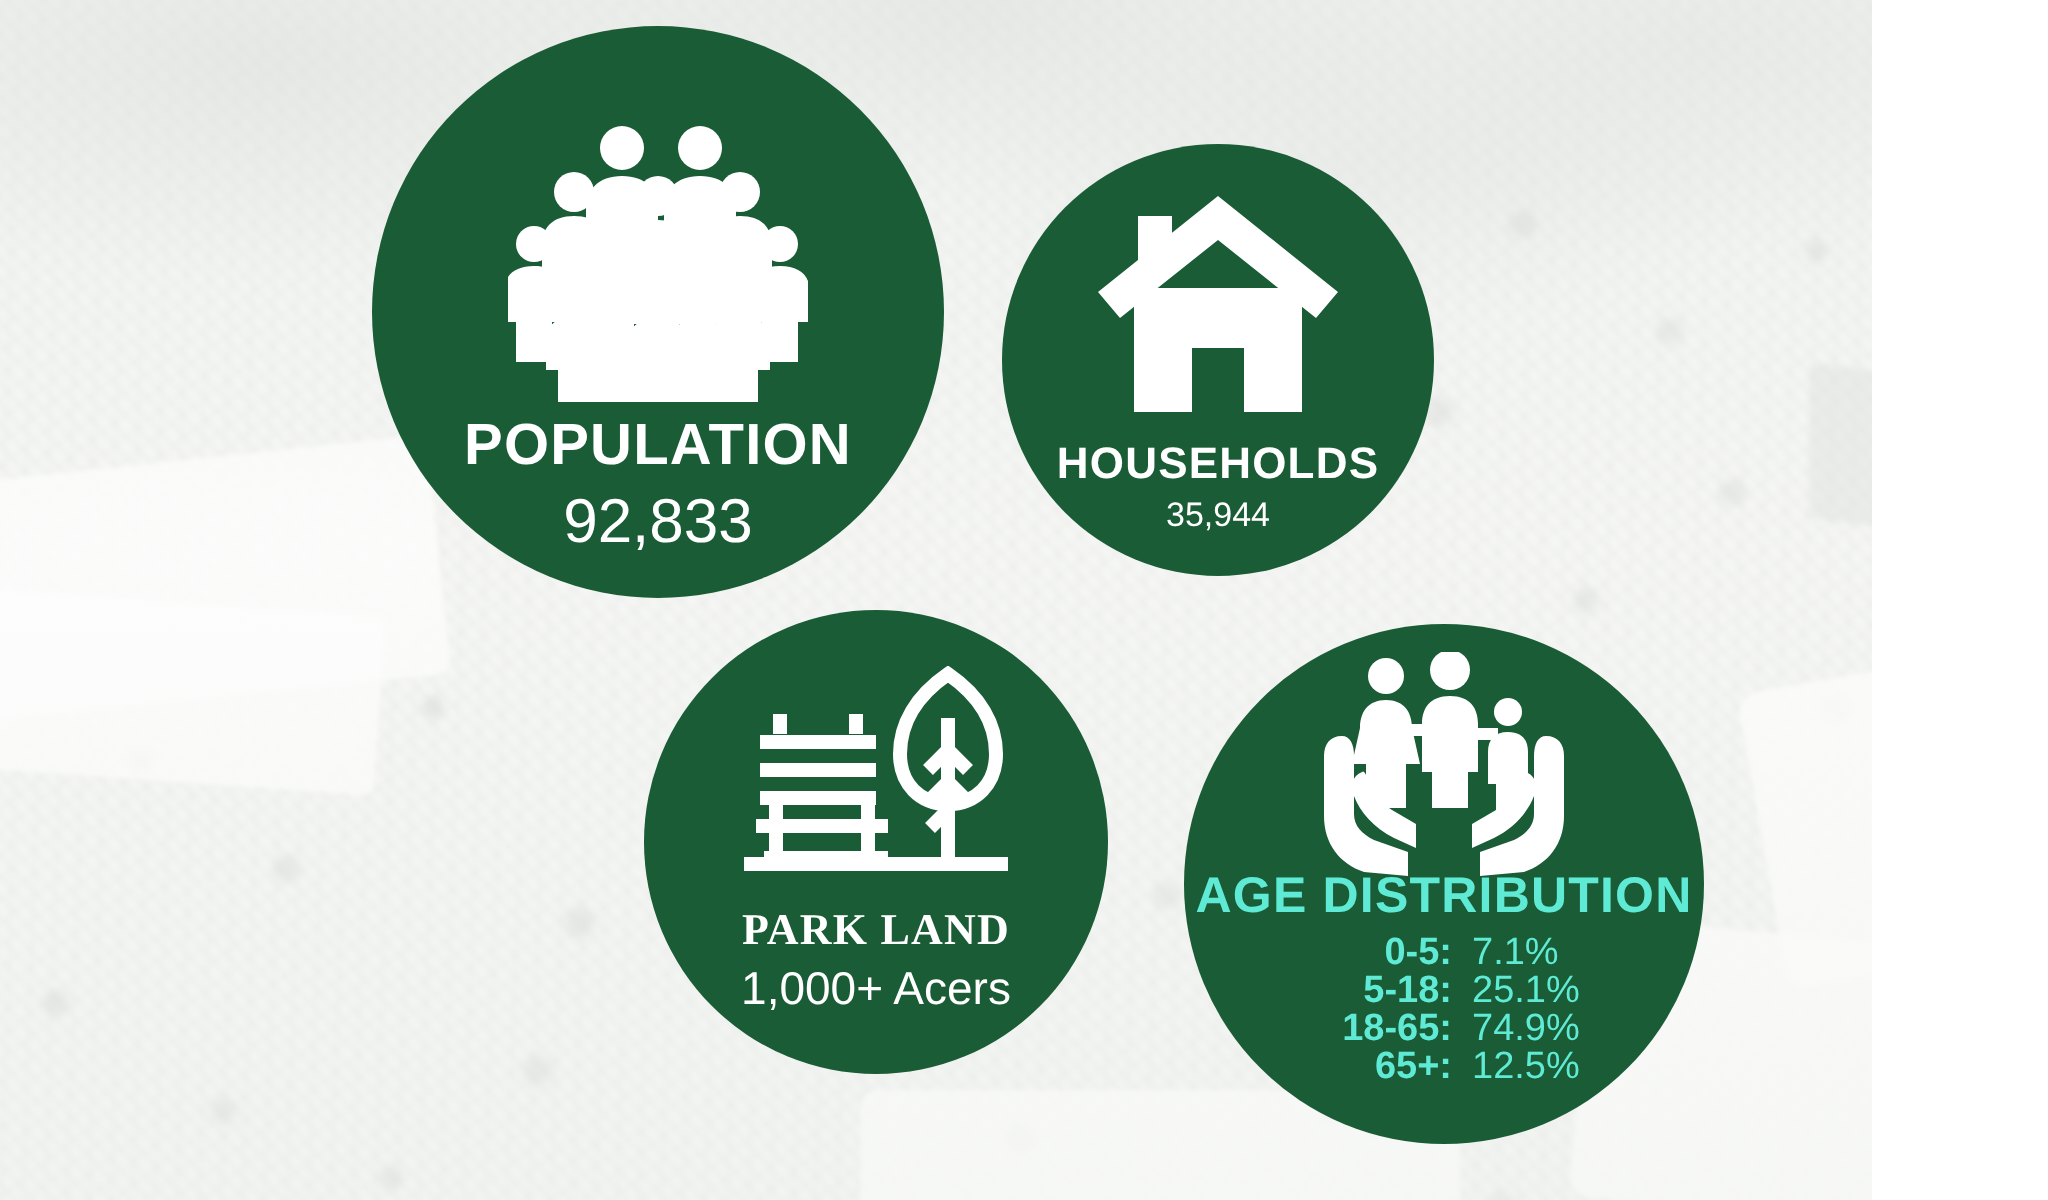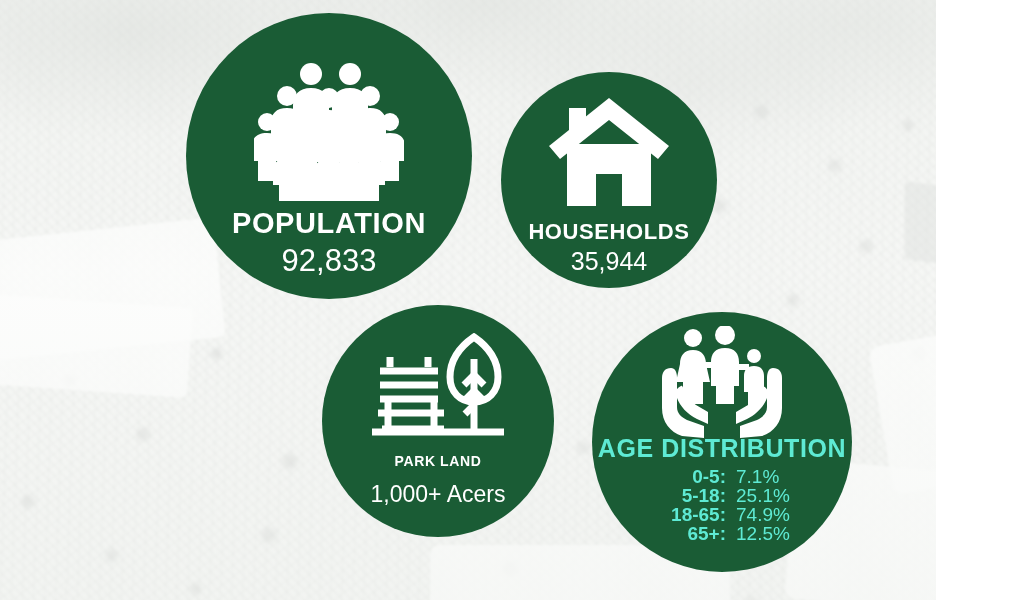--- a/index.html
+++ b/index.html
@@ -137,26 +137,26 @@
   
   #circle-population { left: 186px; top: 13px; width: 286px; height: 286px; }
   #circle-population .icon-wrap { top: 48px; }
   #circle-population .c-title { top: 196px; font-size: 29px; }
   #circle-population .c-value { top: 232px; font-size: 31px; }
 
   
   #circle-households { left: 501px; top: 72px; width: 216px; height: 216px; }
   #circle-households .icon-wrap { top: 24px; }
   #circle-households .c-title { top: 149px; font-size: 22px; }
-  #circle-households .c-value { top: 177px; font-size: 25px; }
+  #circle-households .c-value { top: 177px; font-size: 17px; }
 
   
   #circle-parkland { left: 322px; top: 305px; width: 232px; height: 232px; }
   #circle-parkland .icon-wrap { top: 28px; }
-  #circle-parkland .c-title { top: 149px; font-size: 14px; }
+  #circle-parkland .c-title { top: 149px; font-size: 22px; font-family: Liberation Serif, serif; }
   #circle-parkland .c-value { top: 178px; font-size: 23px; }
 
   
   #circle-age { left: 592px; top: 312px; width: 260px; height: 260px; }
   #circle-age .icon-wrap { top: 14px; }
   #circle-age .c-title { top: 124px; font-size: 25px; }
 
   .age-table {
     position: absolute;
     top: 155px;

